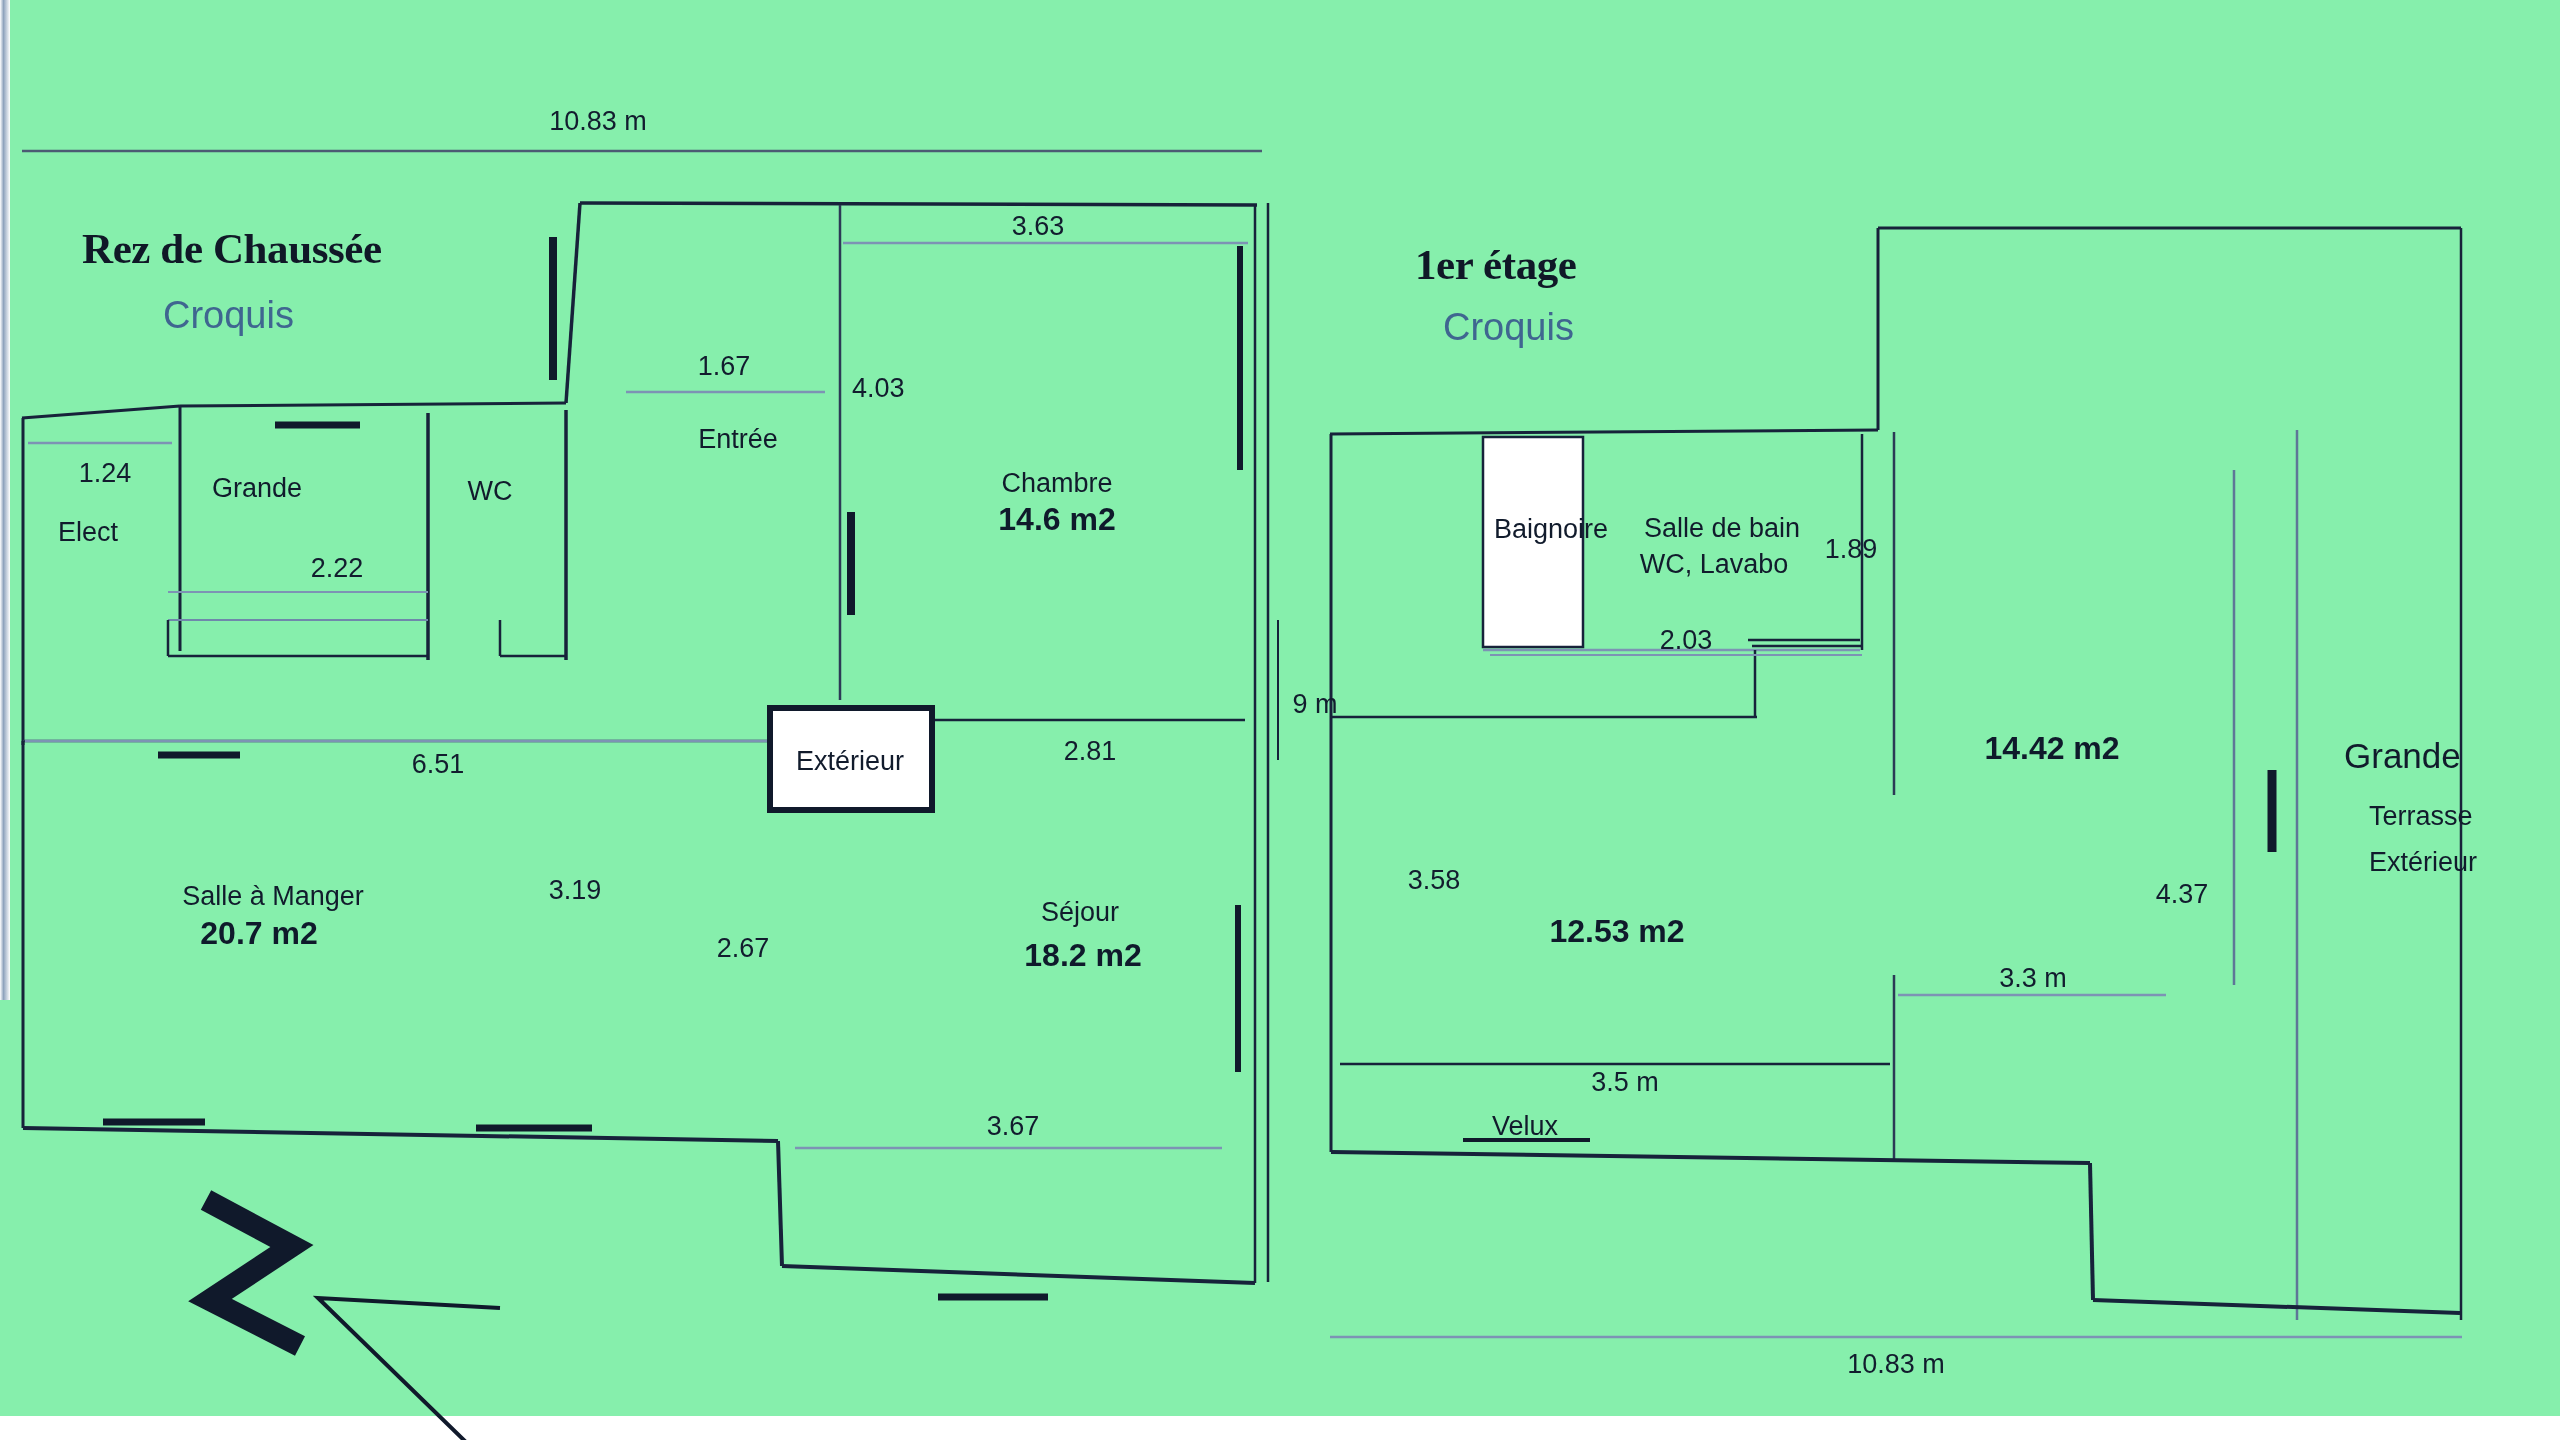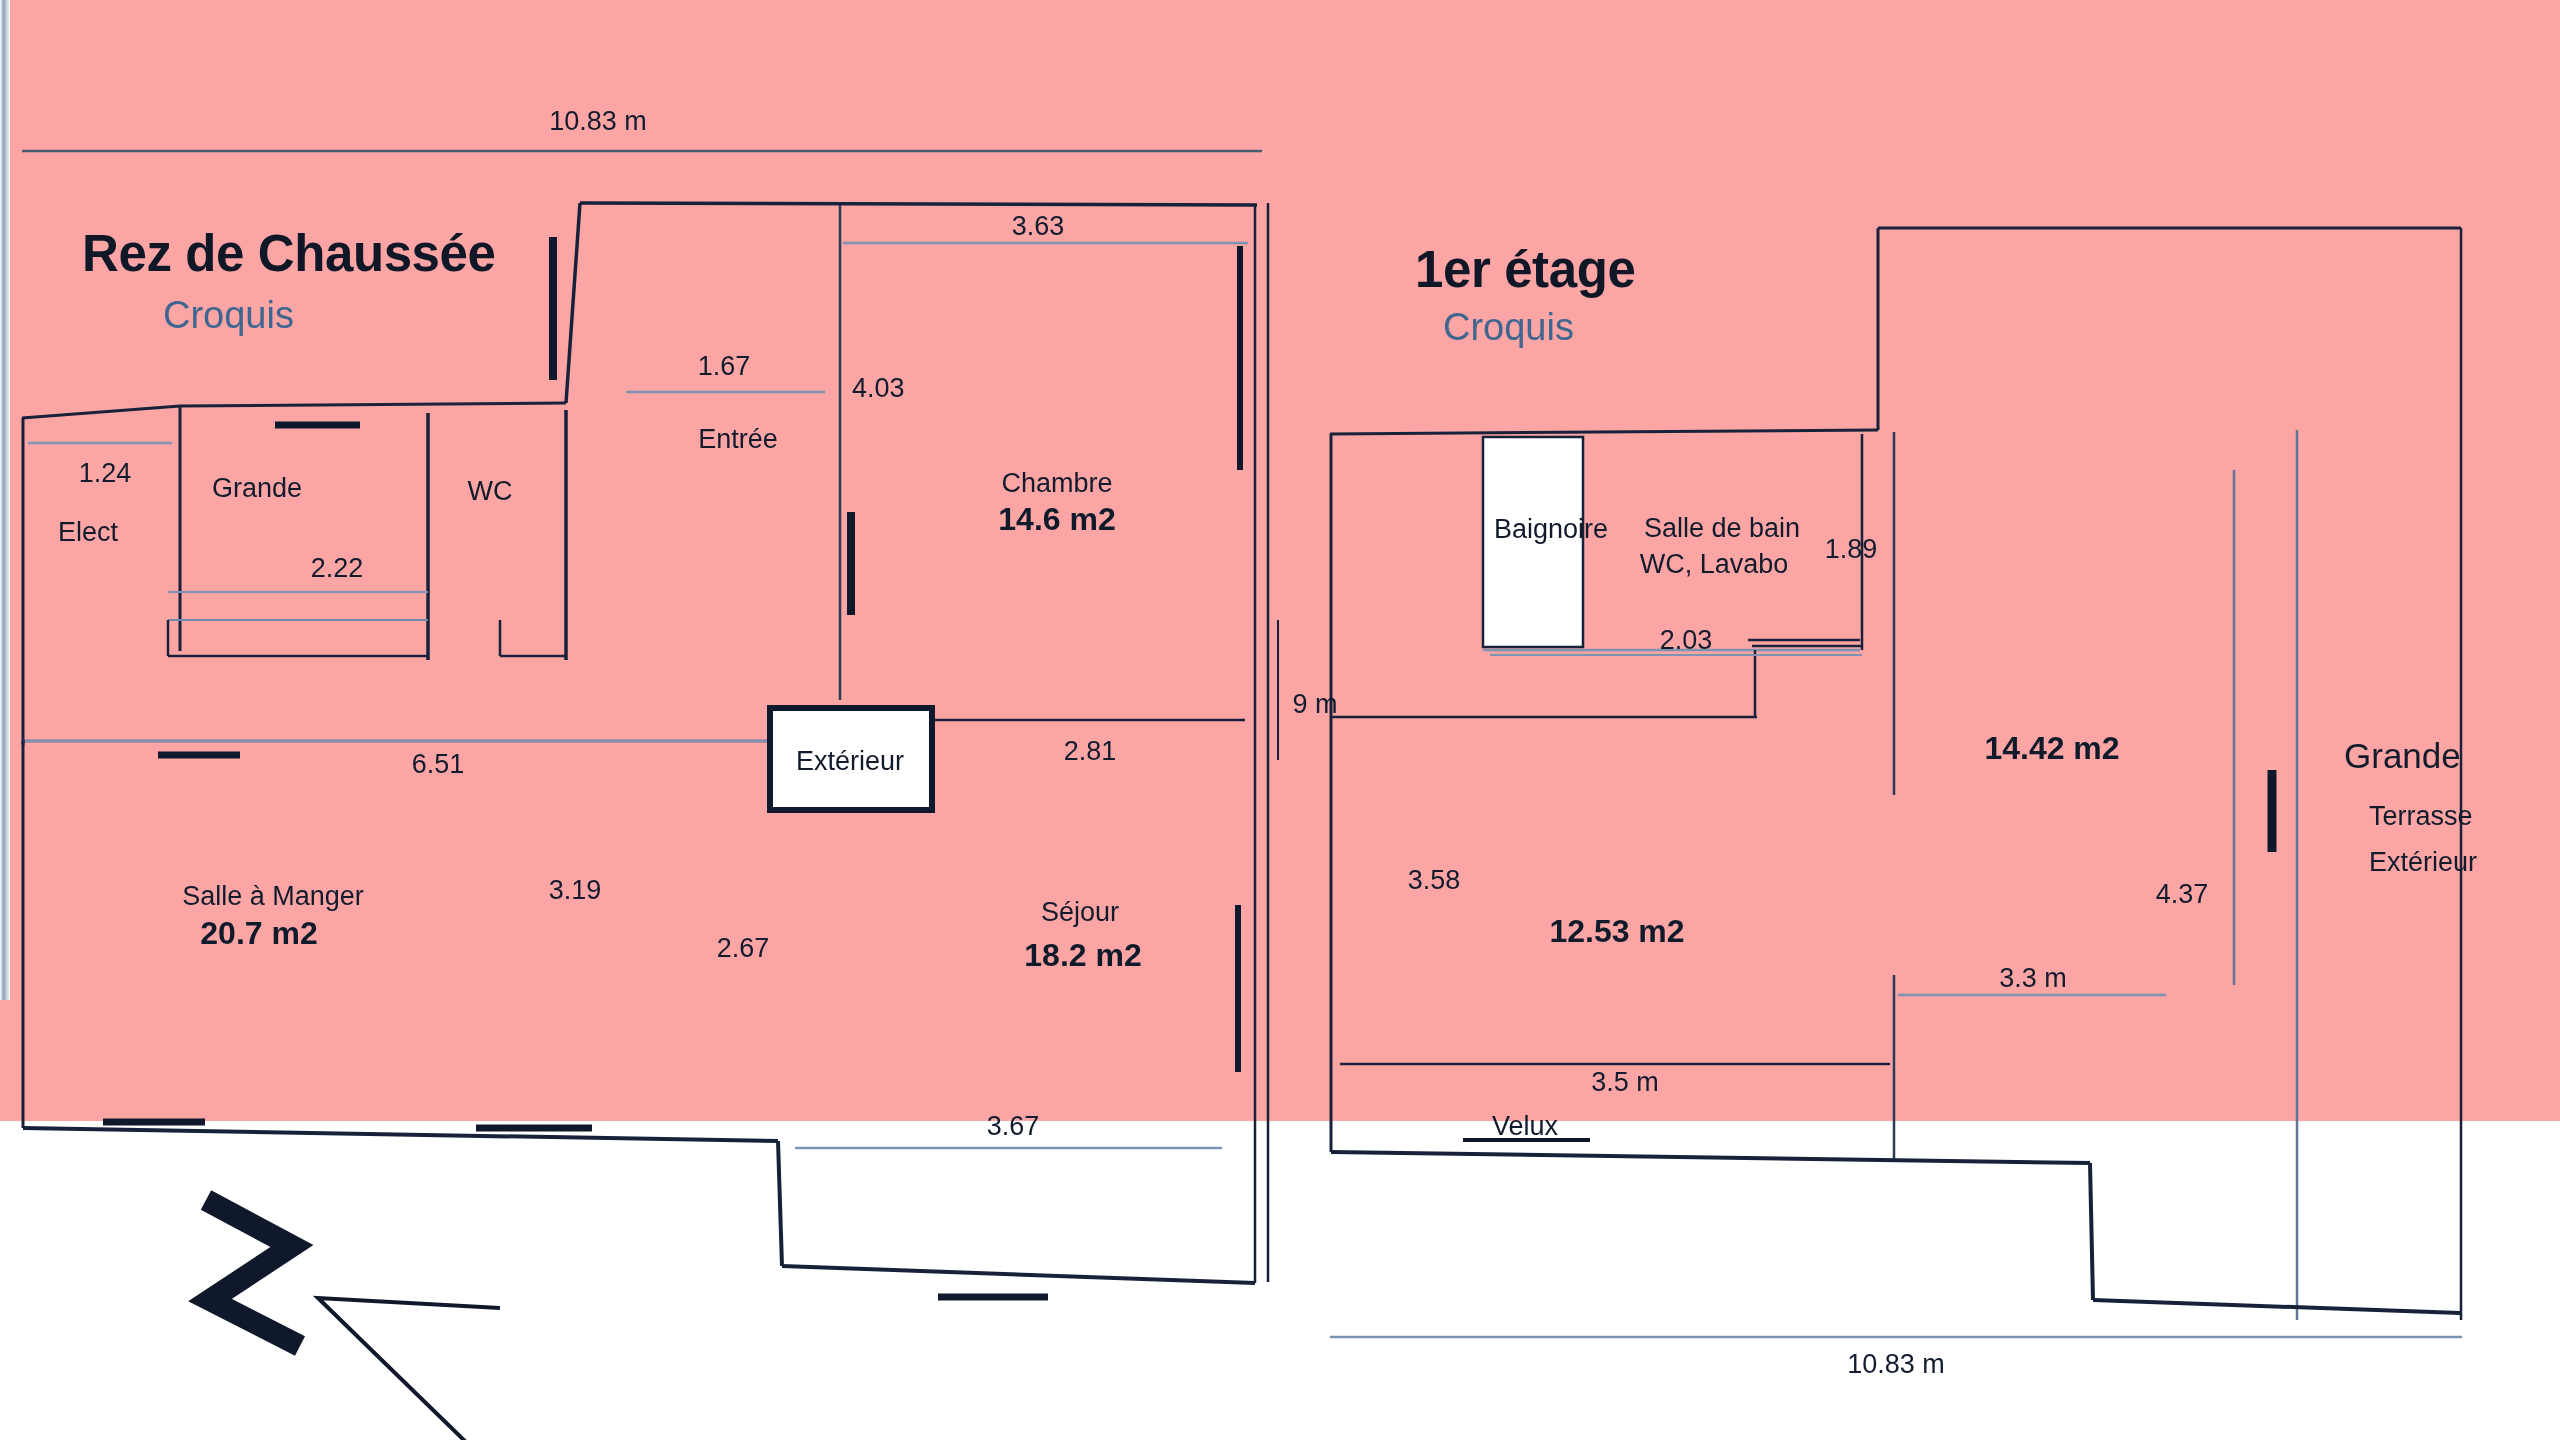--- a/index.html
+++ b/index.html
@@ -12,22 +12,22 @@
     height: 1440px;
     font-family: "Liberation Sans", sans-serif;
     color: #10192b;
     position: relative;
     overflow: hidden;
   }
   #stage {
     position: absolute;
     left: 0; top: 0;
     width: 2560px;
-    height: 1121px;
-    background: #fca5a5;
+    height: 1416px;
+    background: #86efac;
   }
   
   .page-edge {
     position: absolute;
     left: 0; top: 0;
     width: 10px;
     height: 1000px;
     background: linear-gradient(to right,#ffffff 0%, #8fa3bd 35%, #ffffff 100%);
   }
   .plan-svg {
@@ -35,24 +35,25 @@
     left: 0; top: 0;
     width: 2560px;
     height: 1440px;
   }
   .lbl {
     position: absolute;
     white-space: nowrap;
     line-height: 1.25;
   }
   .title-main {
-    font-size: 51px;
+    font-size: 43px;
     font-weight: bold;
     letter-spacing: -0.4px;
     color: #101827;
+    font-family: Liberation Serif, serif;
   }
   .title-sub {
     font-size: 38px;
     color: #3f6690;
     font-weight: normal;
   }
   .room-name {
     font-size: 27px;
     color: #111b2c;
   }

